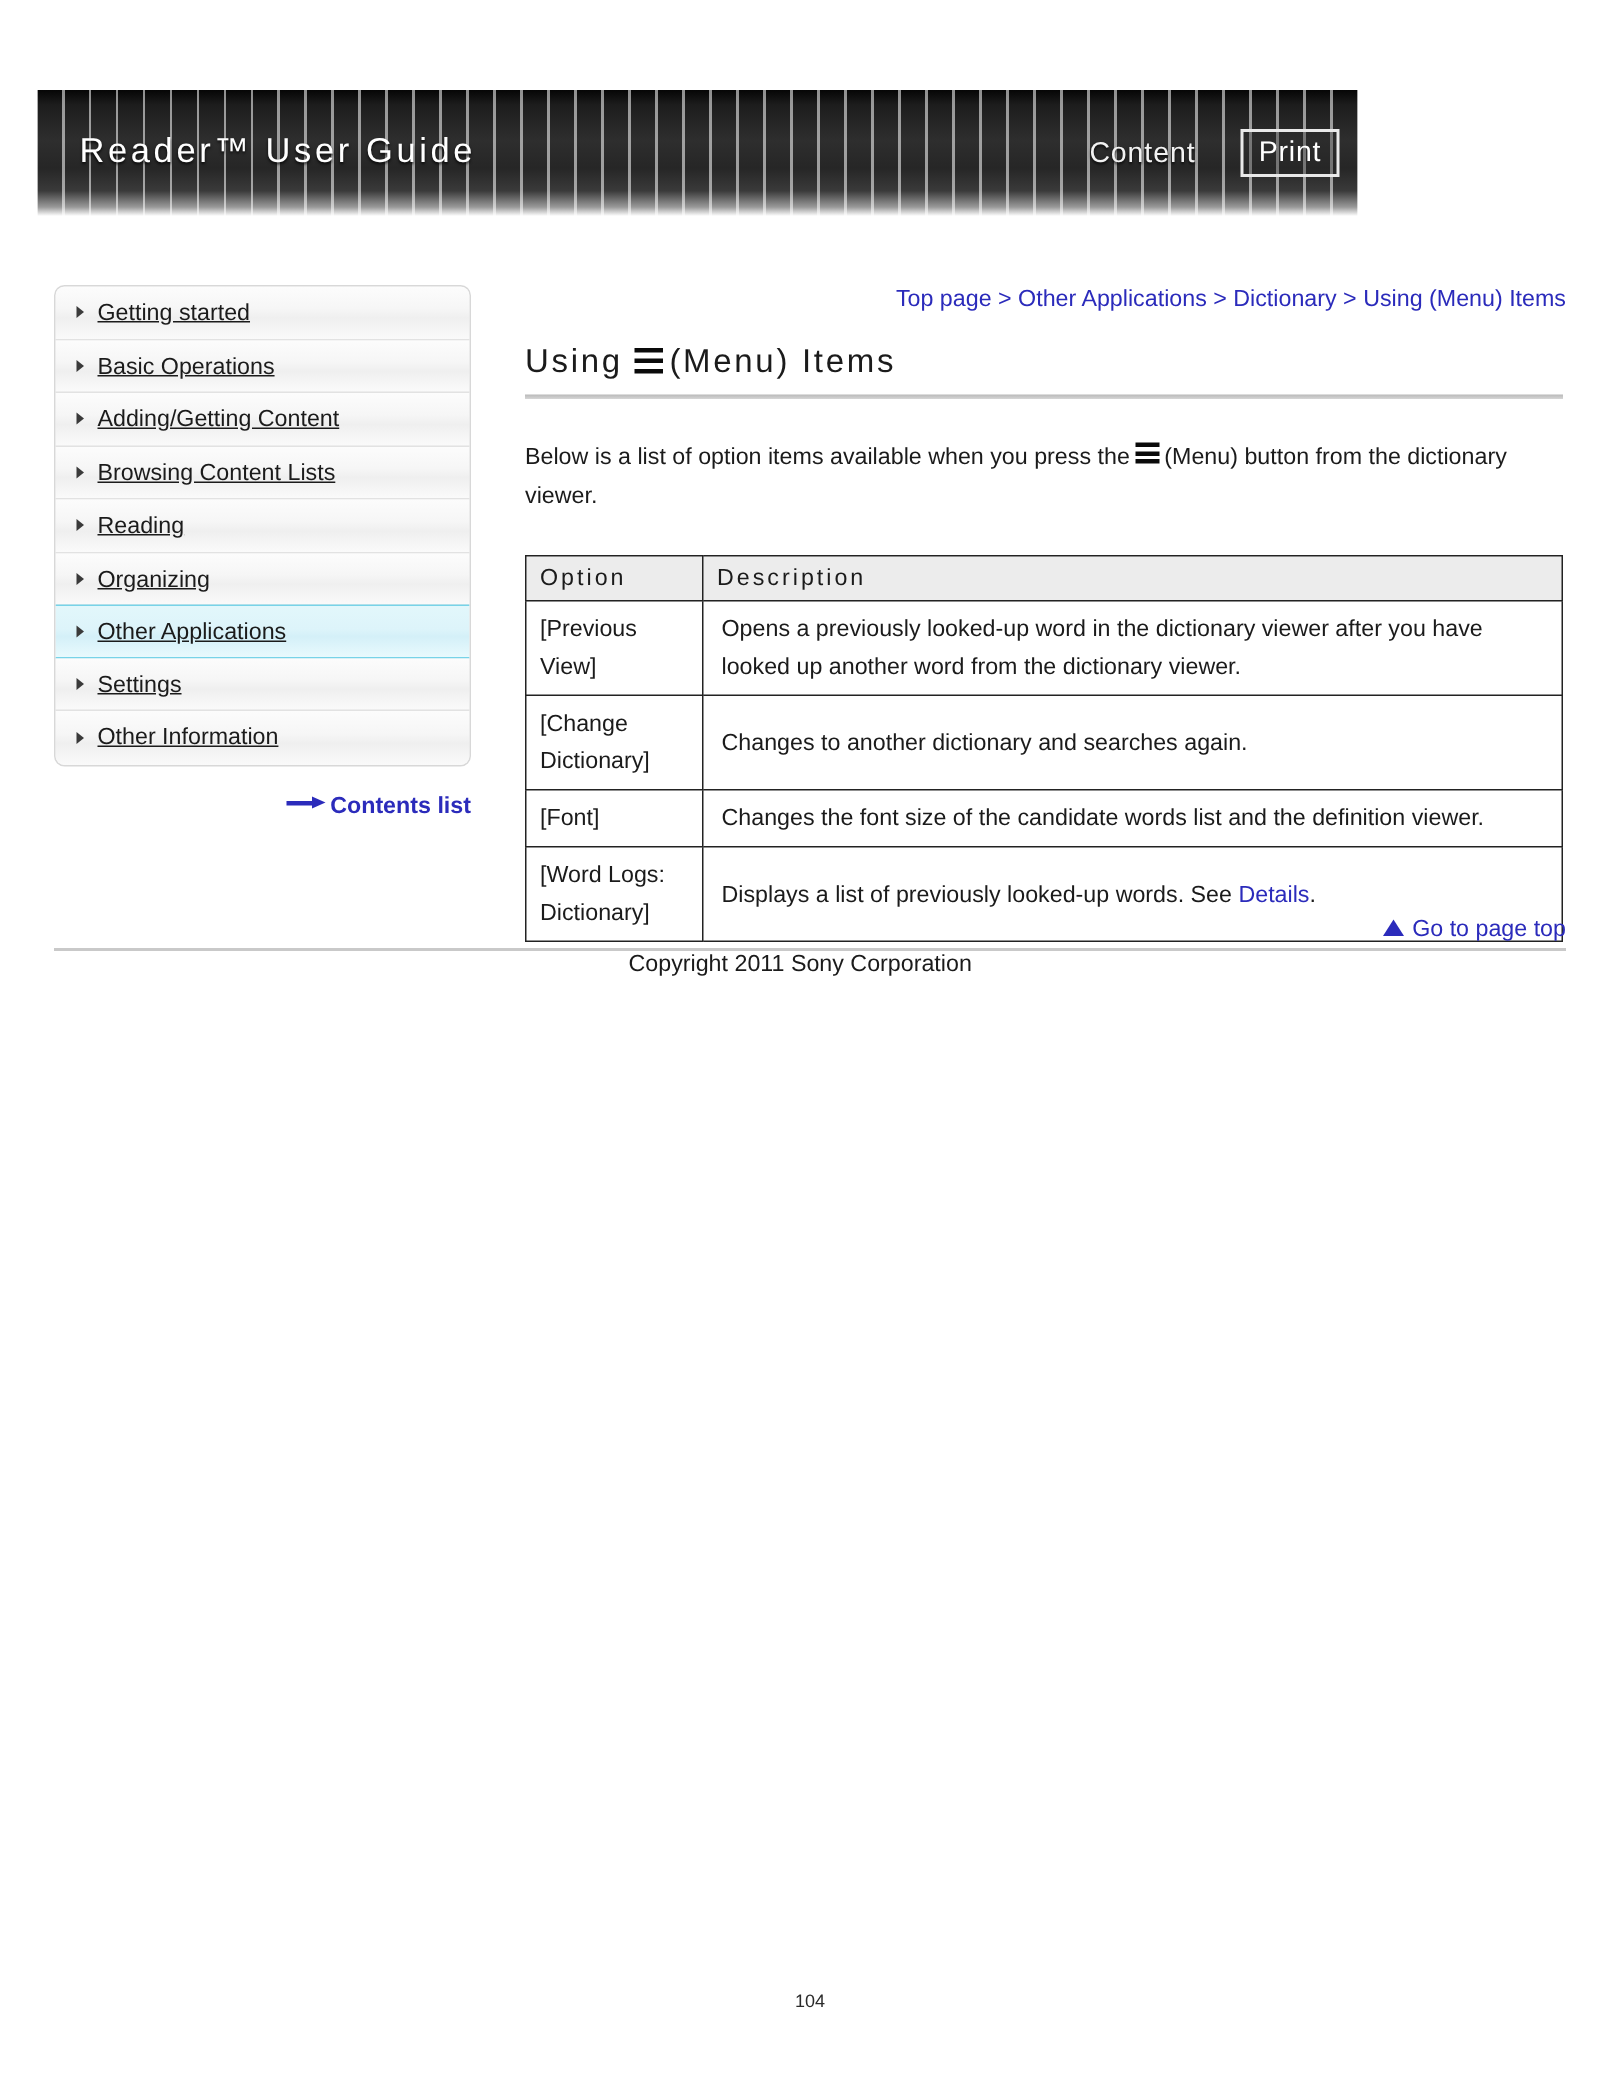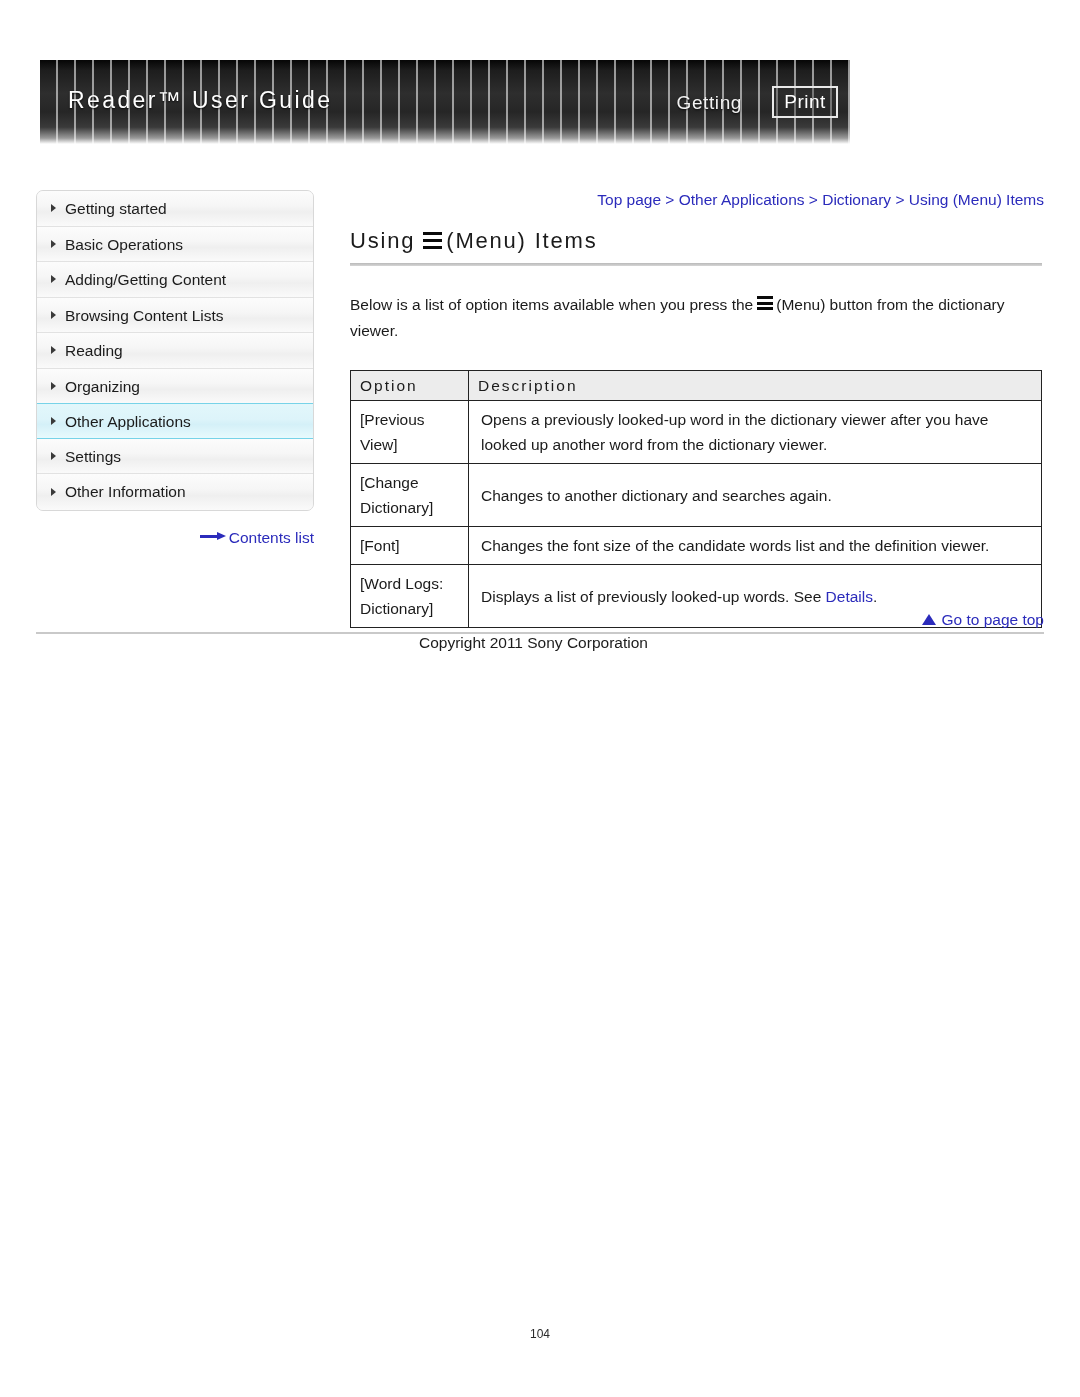--- a/index.html
+++ b/index.html
@@ -11,22 +11,22 @@
   }
   #page {
     position: relative;
     width: 1080px; height: 1397px;
     overflow: hidden;
   }
 
   
   .banner {
     position: absolute;
-    left: 40px; top: 60px;
-    width: 810px; height: 84px;
+    left: 25px; top: 60px;
+    width: 880px; height: 84px;
     background:
       repeating-linear-gradient(to right,
         rgba(255,255,255,0.00) 0px,
         rgba(255,255,255,0.00) 16px,
         rgba(255,255,255,0.55) 16px,
         rgba(255,255,255,0.55) 18px),
       linear-gradient(to bottom,
         #060606 0%,
         #1d1d1d 12%,
         #2e2e2e 40%,
@@ -92,20 +92,21 @@
     position: relative;
     height: 35.5px;
     line-height: 35.5px;
     padding-left: 28px;
     font-size: 15.5px;
     color: #1b1b1b;
     border-bottom: 1px solid #e2e2e2;
     background: linear-gradient(to bottom,
         #fcfcfc 0%, #f6f6f6 42%, #efefef 60%, #fafafa 100%);
     white-space: nowrap;
+    text-decoration: underline;
   }
   .nav-item:last-child { border-bottom: none; }
   .nav-item .bullet {
     position: absolute;
     left: 14px; top: 50%;
     margin-top: -4px;
     width: 0; height: 0;
     border-left: 5px solid #3a3a3a;
     border-top: 4px solid transparent;
     border-bottom: 4px solid transparent;
@@ -120,20 +121,21 @@
 
   
   .contents-link {
     position: absolute;
     left: 36px; top: 529px;
     width: 278px;
     text-align: right;
     font-size: 15.5px;
     color: #2b2bbb;
     white-space: nowrap;
+    font-weight: bold;
   }
   .arrow-right {
     display: inline-block;
     position: relative;
     width: 26px; height: 9px;
     vertical-align: 2px;
     margin-right: 3px;
   }
   .arrow-right::before {
     content: "";
@@ -273,21 +275,21 @@
     color: #2b2b2b;
   }
 </style>
 </head>
 <body>
 
 <div id="page">
 
   <div class="banner">
     <div class="banner-title">Reader™ User Guide</div>
-    <div class="banner-search">Getting</div>
+    <div class="banner-search">Content</div>
     <div class="banner-print">Print</div>
   </div>
 
   <div class="breadcrumb">Top page &gt; Other Applications &gt; Dictionary &gt; Using (Menu) Items</div>
 
   <div class="sidebar" id="sidebar">
       <div class="nav-item"><span class="bullet"></span><span>Getting started</span></div>
       <div class="nav-item"><span class="bullet"></span><span>Basic Operations</span></div>
       <div class="nav-item"><span class="bullet"></span><span>Adding/Getting Content</span></div>
       <div class="nav-item"><span class="bullet"></span><span>Browsing Content Lists</span></div>

